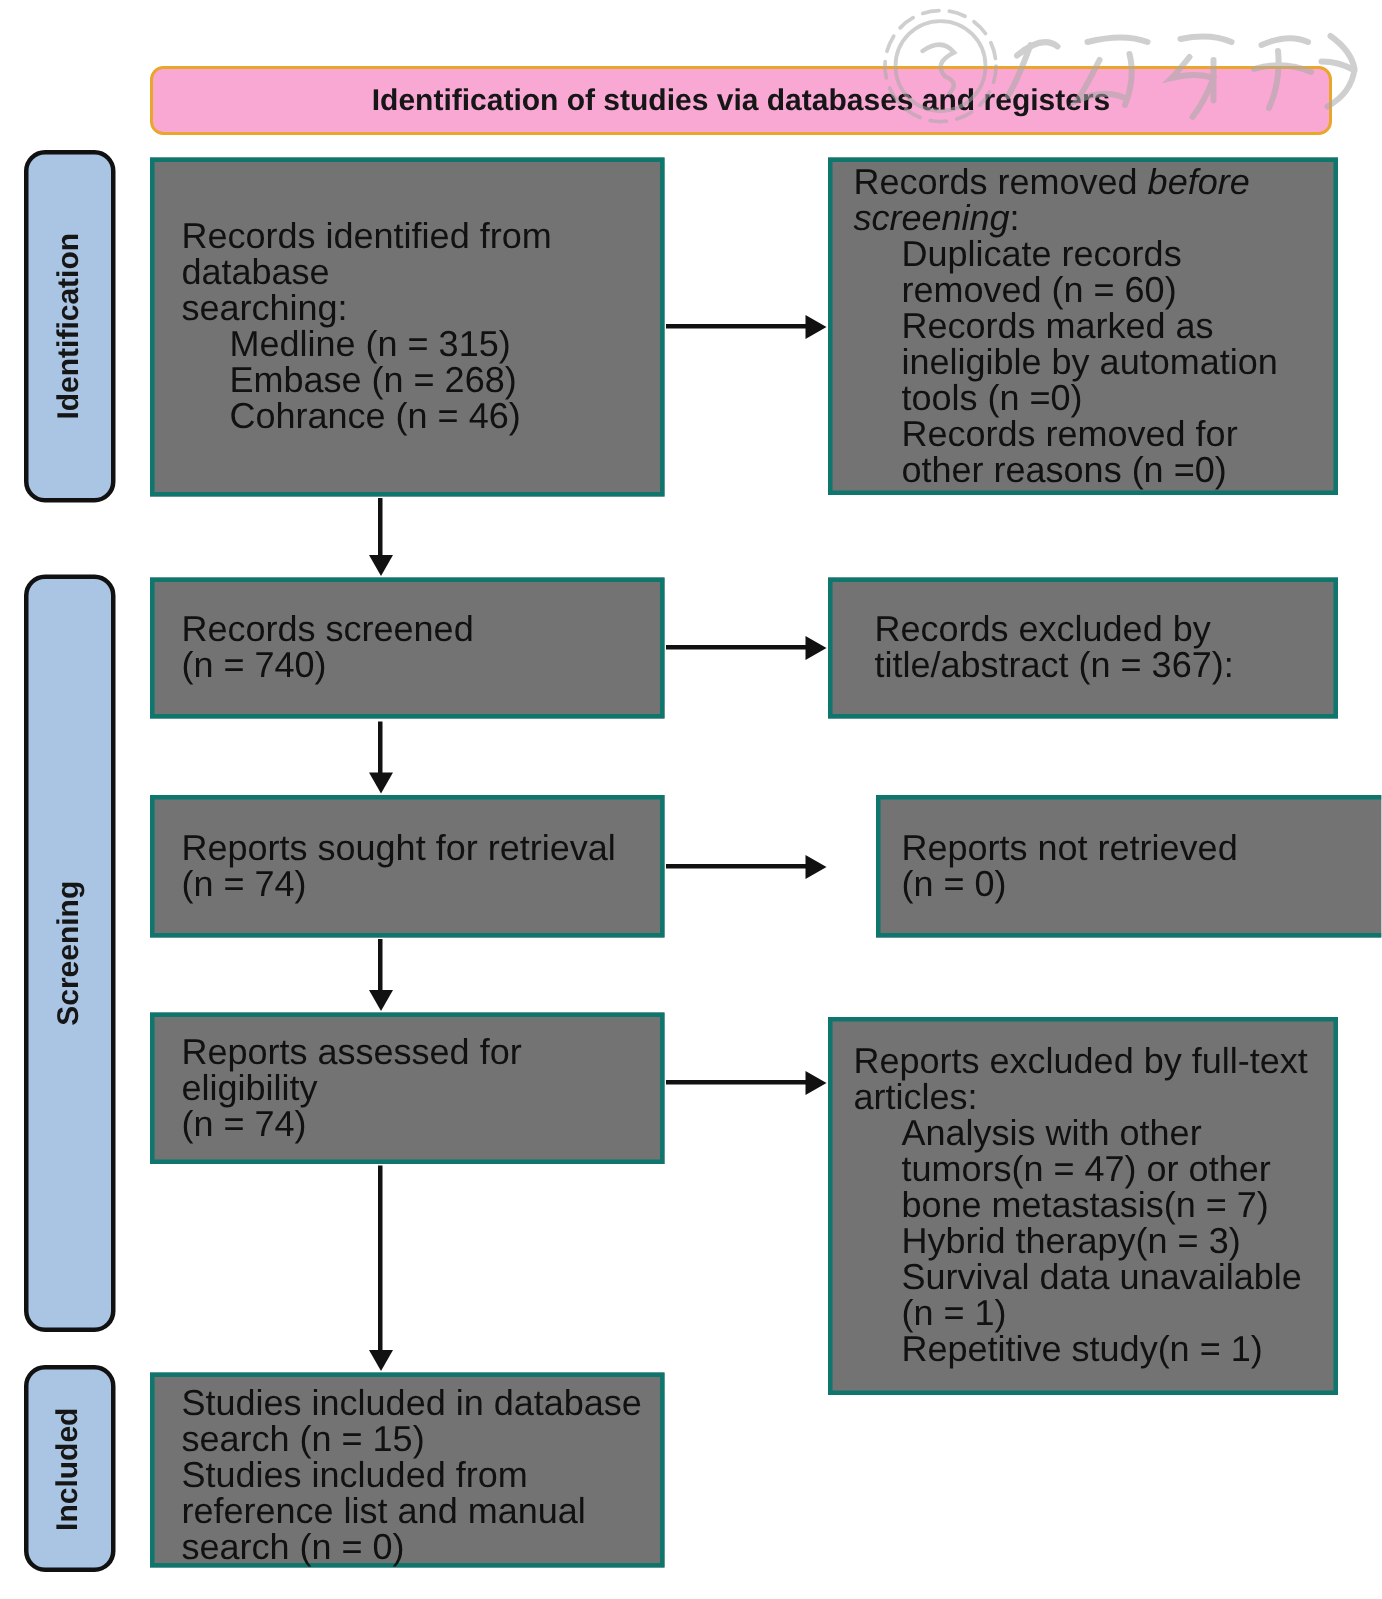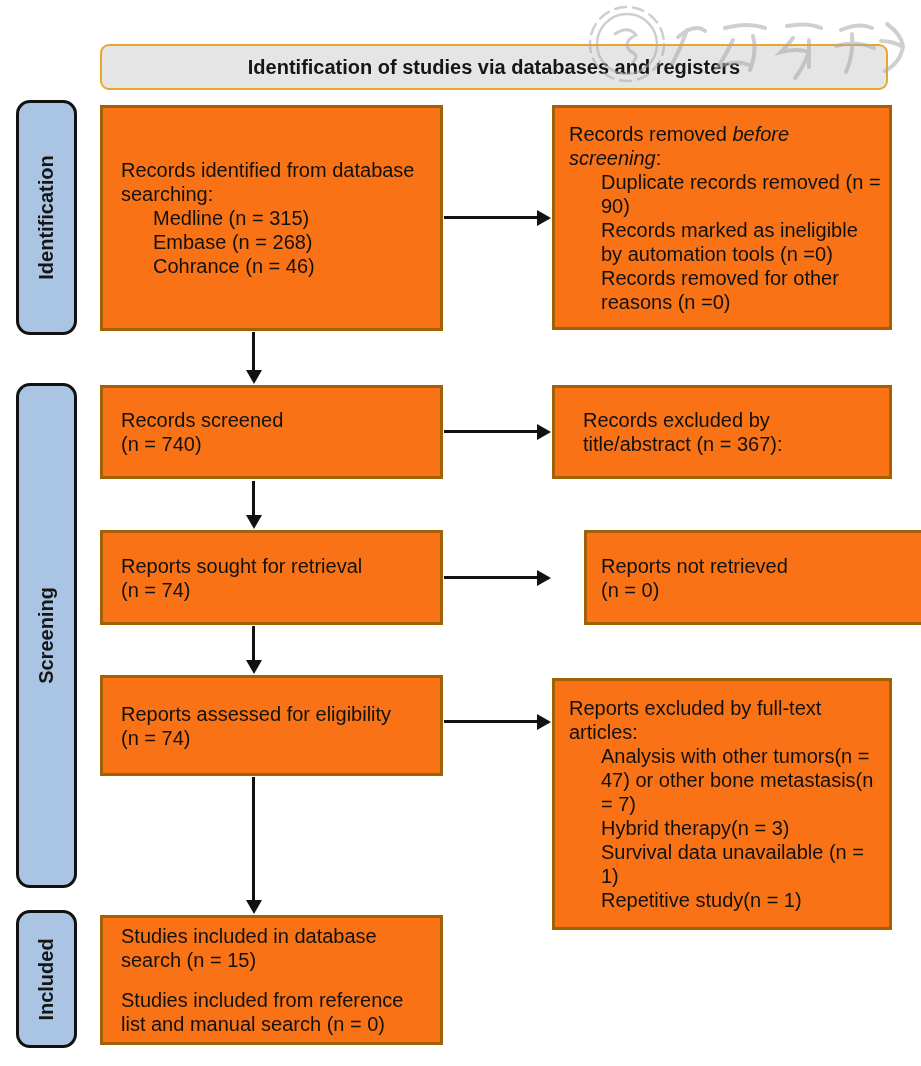--- a/index.html
+++ b/index.html
@@ -4,21 +4,21 @@
 <style>
   html, body { margin:0; padding:0; background:#ffffff; }
   .canvas {
     position:relative; width:921px; height:1066px; background:#ffffff;
     font-family:"Liberation Sans", sans-serif; color:#111111; overflow:hidden;
   }
 
   
   .header-bar {
     position:absolute; left:100px; top:44px; width:788px; height:46px;
-    background:#e5e5e5; border:2px solid #E9A62B; border-radius:9px;
+    background:#f9a8d4; border:2px solid #E9A62B; border-radius:9px;
     display:flex; align-items:center; justify-content:center; box-sizing:border-box;
     z-index:1;
     text-align:center;
   }
   .header-bar .title { font-weight:bold; font-size:20px; color:#161616; }
 
   
   .stage {
     position:absolute; left:16px; width:61px; background:#A9C5E3;
     border:3px solid #111111; border-radius:14px; box-sizing:border-box;
@@ -27,22 +27,22 @@
   .stage .stage-text {
     transform:rotate(-90deg); white-space:nowrap;
     font-weight:bold; font-size:20px; color:#161616;
   }
   #stage-identification { top:100px; height:235px; }
   #stage-screening      { top:383px; height:505px; }
   #stage-included       { top:910px; height:138px; }
 
   
   .box {
-    position:absolute; background:#f97316; border:3px solid #a16207;
-    box-sizing:border-box; font-size:20px; line-height:24px;
+    position:absolute; background:#737373; border:3px solid #0f766e;
+    box-sizing:border-box; font-size:24px; line-height:24px;
     display:flex; flex-direction:column; justify-content:center;
     padding:6px 8px 6px 18px;
   }
   .box .item { margin-left:32px; }
   .it { font-style:italic; }
 
   #box-identified    { left:100px; top:105px; width:343px; height:226px; }
   #box-removed       { left:552px; top:105px; width:340px; height:225px; padding-left:14px; }
   #box-screened      { left:100px; top:385px; width:343px; height:94px; }
   #box-excluded-ta   { left:552px; top:385px; width:340px; height:94px;  padding-left:28px; }
@@ -118,21 +118,21 @@
     <div>Records identified from database</div>
     <div>searching:</div>
     <div class="item">Medline (n = 315)</div>
     <div class="item">Embase (n = 268)</div>
     <div class="item">Cohrance (n = 46)</div>
   </div>
 
   <div class="box" id="box-removed">
     <div><span>Records removed </span><span class="it">before</span></div>
     <div><span class="it">screening</span><span>:</span></div>
-    <div class="item">Duplicate records removed (n = 90)</div>
+    <div class="item">Duplicate records removed (n = 60)</div>
     <div class="item">Records marked as ineligible by automation tools (n =0)</div>
     <div class="item">Records removed for other reasons (n =0)</div>
   </div>
 
   <div class="box" id="box-screened">
     <div>Records screened</div>
     <div>(n = 740)</div>
   </div>
 
   <div class="box" id="box-excluded-ta">

